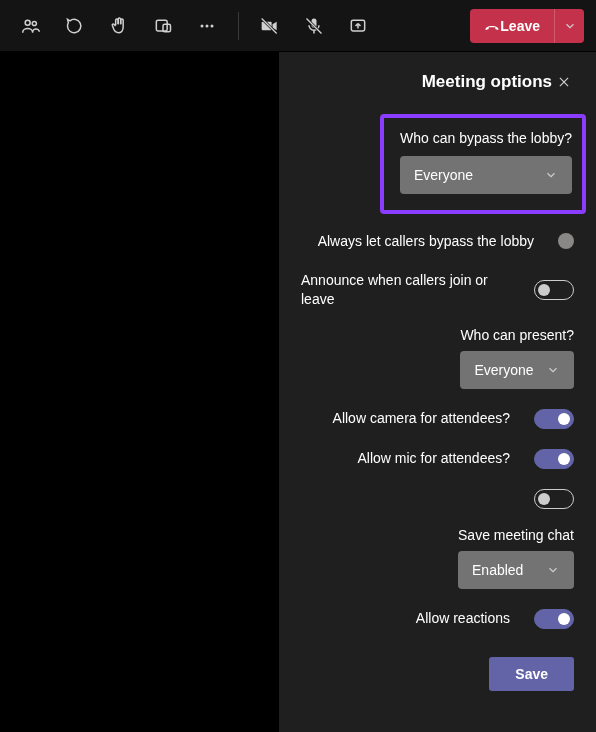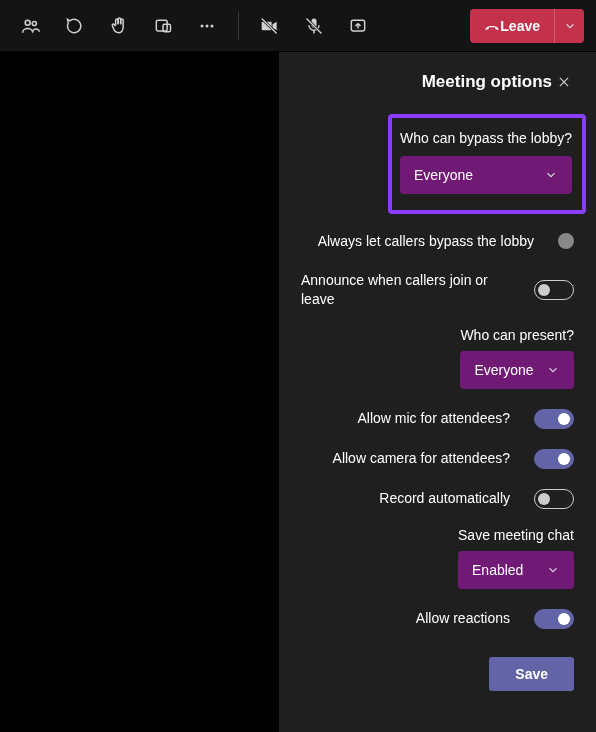--- a/index.html
+++ b/index.html
@@ -103,29 +103,29 @@
     width: 24px;
     height: 24px;
     display: flex;
     align-items: center;
     justify-content: center;
   }
   .highlight-box {
     border: 4px solid #8b3dff;
     border-radius: 4px;
     margin: 6px 10px 8px 10px;
-    padding: 12px 10px 16px 8px;
+    padding: 12px 10px 16px 16px;
   }
   .field-label {
     font-size: 14px;
     color: #ffffff;
     margin-bottom: 10px;
   }
   .select-box {
-    background: #701a75;
+    background: #737373;
     border-radius: 4px;
     height: 38px;
     display: flex;
     align-items: center;
     justify-content: space-between;
     padding: 0 14px;
     font-size: 14px;
     cursor: pointer;
   }
   .option-row {
@@ -326,31 +326,30 @@
       <div class="field-label">Who can present?</div>
       <div class="select-box">
         <span>Everyone</span>
         <svg class="chev" viewBox="0 0 24 24" fill="none" stroke="currentColor" stroke-width="2">
             <polyline points="6 9 12 15 18 9"></polyline>
           </svg>
       </div>
     </div>
 
     <div class="option-row">
+      <div class="option-label">Allow camera for attendees?</div>
+      <div class="toggle on"></div>
+    </div>
+
+    <div class="option-row">
       <div class="option-label">Allow mic for attendees?</div>
       <div class="toggle on"></div>
     </div>
 
     <div class="option-row">
-      <div class="option-label">Allow camera for attendees?</div>
-      <div class="toggle on"></div>
-    </div>
-
-    <div class="option-row">
-      <div class="option-label">Record automatically</div>
       <div class="toggle off"></div>
     </div>
 
     <div class="option-block">
       <div class="field-label">Save meeting chat</div>
       <div class="select-box">
         <span>Enabled</span>
         <svg class="chev" viewBox="0 0 24 24" fill="none" stroke="currentColor" stroke-width="2">
             <polyline points="6 9 12 15 18 9"></polyline>
           </svg>

